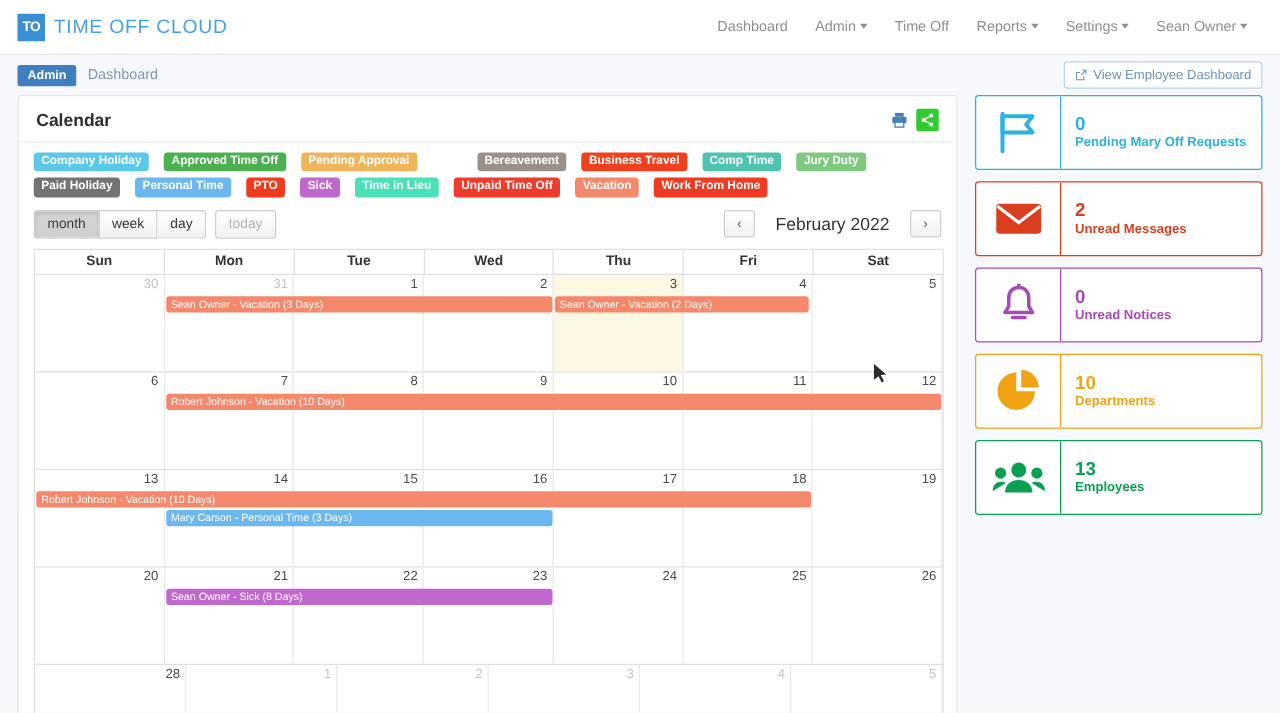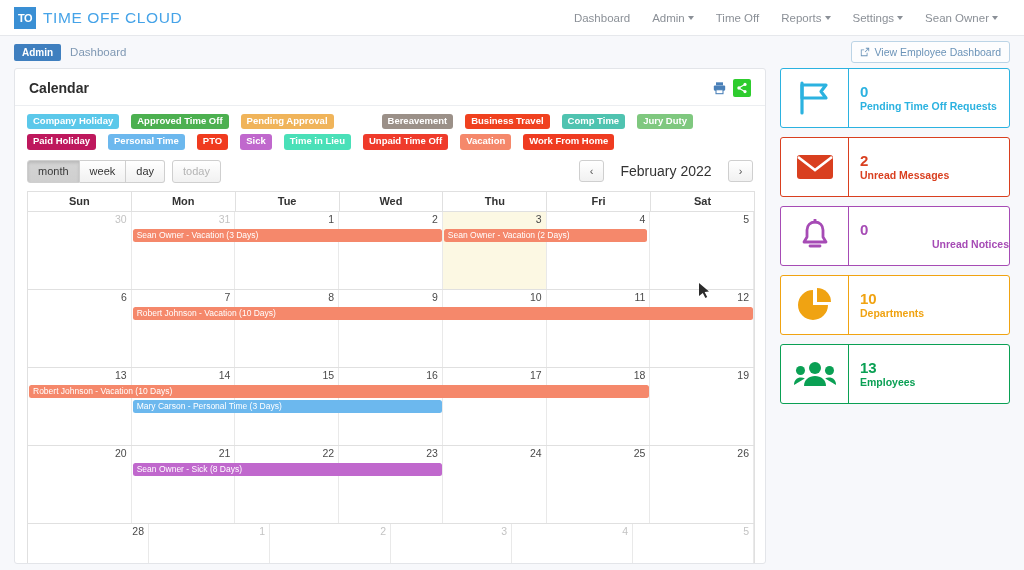--- a/index.html
+++ b/index.html
@@ -8,21 +8,21 @@
     width: 1024px; height: 570px;
     overflow: hidden;
     background: #f7f8fb;
     font-family: "Liberation Sans", sans-serif;
     font-size: 12px;
     color: #333;
   }
 
   
   .topnav {
-    height: 36px;
+    height: 44px;
     background: #ffffff;
     border-bottom: 1px solid #e6e8ec;
     display: flex;
     align-items: center;
     padding: 0 14px;
   }
   .brand { display: flex; align-items: center; gap: 7px; }
   .brand-mark {
     width: 22px; height: 22px;
     background: #3a8fd4;
@@ -323,21 +323,21 @@
     <div class="panel-divider"></div>
 
     <div class="legend" id="legendBox">
         <span class="tag" style="background: rgb(91, 200, 234);">Company Holiday</span>
         <span class="tag" style="background: rgb(76, 176, 80);">Approved Time Off</span>
         <span class="tag" style="background: rgb(240, 180, 90);">Pending Approval</span>
         <span class="tag" style="background: rgb(155, 144, 136); margin-left: 36px;">Bereavement</span>
         <span class="tag" style="background: rgb(240, 65, 31);">Business Travel</span>
         <span class="tag" style="background: rgb(79, 195, 176);">Comp Time</span>
         <span class="tag" style="background: rgb(127, 200, 127);">Jury Duty</span>
-        <span class="tag" style="background: #be185d;">Paid Holiday</span>
+        <span class="tag" style="background: #737373;">Paid Holiday</span>
         <span class="tag" style="background: rgb(108, 184, 238);">Personal Time</span>
         <span class="tag" style="background: rgb(240, 59, 31);">PTO</span>
         <span class="tag" style="background: rgb(192, 104, 205);">Sick</span>
         <span class="tag" style="background: rgb(74, 224, 184);">Time in Lieu</span>
         <span class="tag" style="background: rgb(239, 59, 43);">Unpaid Time Off</span>
         <span class="tag" style="background: rgb(245, 136, 107);">Vacation</span>
         <span class="tag" style="background: rgb(239, 59, 33);">Work From Home</span>
       </div>
 
     <div class="cal-toolbar">
@@ -507,21 +507,21 @@
   <div class="cards" id="cardsBox">
       <div class="card" style="border-color: rgb(43, 178, 224);">
         <div class="card-icon" style="border-right-color: rgb(43, 178, 224);">
           <svg width="40" height="34" viewBox="0 0 40 34">
             <path d="M7 2v30" stroke="#2bb2e0" stroke-width="3.2" stroke-linecap="round" fill="none"></path>
             <path d="M7 4h24l-5 6.5 5 6.5H7z" fill="none" stroke="#2bb2e0" stroke-width="3.2" stroke-linejoin="round"></path>
           </svg>
         </div>
         <div class="card-body">
           <div class="card-num" style="color: rgb(43, 178, 224);">0</div>
-          <div class="card-label" style="color: rgb(43, 178, 224);">Pending Time Off Requests</div>
+          <div class="card-label" style="color: rgb(43, 178, 224);">Pending Mary Off Requests</div>
         </div>
       </div>
       <div class="card" style="border-color: rgb(217, 63, 31);">
         <div class="card-icon" style="border-right-color: rgb(217, 63, 31);">
           <svg width="38" height="28" viewBox="0 0 38 28">
             <rect x="1" y="2" width="36" height="24" rx="3" fill="#d93f1f"></rect>
             <path d="M2 4l17 13L36 4" stroke="#fff" stroke-width="2.6" fill="none"></path>
           </svg>
         </div>
         <div class="card-body">
@@ -532,21 +532,21 @@
       <div class="card" style="border-color: rgb(166, 75, 181);">
         <div class="card-icon" style="border-right-color: rgb(166, 75, 181);">
           <svg width="32" height="34" viewBox="0 0 32 34">
             <path d="M16 3c-5 0-8 3.6-8 8v7l-3 5h22l-3-5v-7c0-4.4-3-8-8-8z" fill="none" stroke="#a64bb5" stroke-width="2.8" stroke-linejoin="round"></path>
             <path d="M16 3V0.5" stroke="#a64bb5" stroke-width="2.8" stroke-linecap="round"></path>
             <path d="M11 27h10" stroke="#a64bb5" stroke-width="2.8" stroke-linecap="round"></path>
           </svg>
         </div>
         <div class="card-body">
           <div class="card-num" style="color: rgb(166, 75, 181);">0</div>
-          <div class="card-label" style="color: rgb(166, 75, 181); text-align: right;">Unread Notices</div>
+          <div class="card-label" style="color: rgb(166, 75, 181);">Unread Notices</div>
         </div>
       </div>
       <div class="card" style="border-color: rgb(240, 163, 18);">
         <div class="card-icon" style="border-right-color: rgb(240, 163, 18);">
           <svg width="36" height="34" viewBox="0 0 36 34">
             <path d="M16 2a15 15 0 1 0 15 15H16z" fill="#f0a312"></path>
             <path d="M20 0a14 14 0 0 1 14 14H20z" fill="#f0a312"></path>
           </svg>
         </div>
         <div class="card-body">

